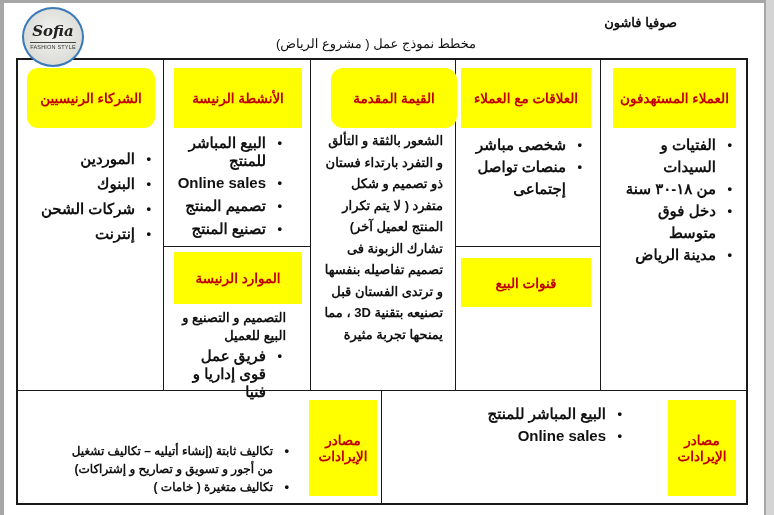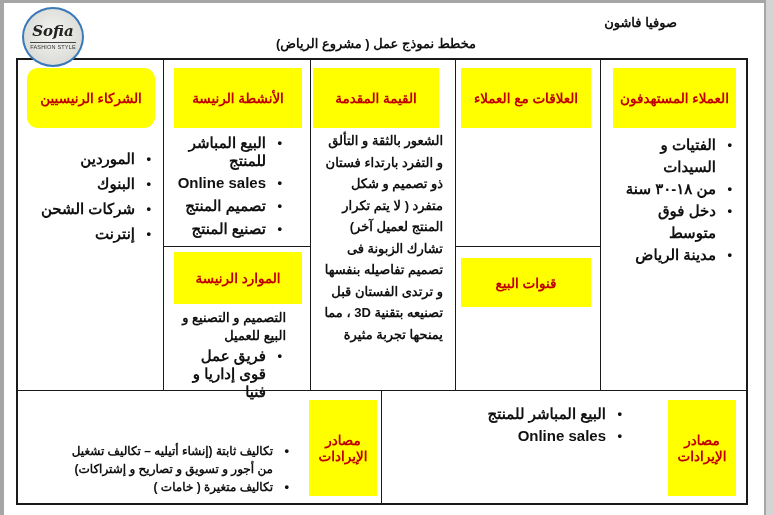--- a/index.html
+++ b/index.html
@@ -10,21 +10,21 @@
   .frame-top { position: absolute; left: 0; top: 0; width: 774px; height: 3px; background: #a6a6a6; }
   .frame-right { position: absolute; left: 764px; top: 0; width: 10px; height: 515px; background: #d4d4d4; border-left: 2px solid #a6a6a6; }
 
   .logo { position: absolute; left: 22px; top: 7px; width: 62px; height: 60px; border-radius: 50%;
           border: 2px solid #3b7ab8; background: radial-gradient(circle at 50% 45%, #f4f4f2 0%, #dcdcd8 70%, #c9c9c5 100%);
           display: flex; flex-direction: column; align-items: center; justify-content: center; z-index: 3; }
   .logo .logo-script { font-family: "DejaVu Serif", serif; font-style: italic; font-weight: bold; font-size: 15px; color: #222; line-height: 15px; }
   .logo .logo-sub { font-family: "Liberation Sans", sans-serif; font-size: 5.5px; color: #333; letter-spacing: 0.2px; border-top: 1px solid #444; margin-top: 3px; padding-top: 1px; }
 
   .doc-title { position: absolute; right: 97px; top: 15px; font-family: "Liberation Sans", sans-serif; font-weight: bold; font-size: 13px; color: #111; direction: rtl; }
-  .doc-subtitle { position: absolute; right: 298px; top: 36px; font-family: "Liberation Sans", sans-serif; font-weight: bold; font-size: 13px; color: #111; direction: rtl; }
+  .doc-subtitle { position: absolute; right: 298px; top: 36px; font-family: "Liberation Sans", sans-serif; font-weight: normal; font-size: 13px; color: #111; direction: rtl; }
 
   .canvas { position: absolute; left: 16px; top: 58px; width: 732px; height: 447px; border: 2px solid #1a1a1a; }
   .vline { position: absolute; width: 1px; background: #1a1a1a; }
   .hline { position: absolute; height: 1px; background: #1a1a1a; }
 
   .cell { position: absolute; direction: rtl; font-family: "Liberation Sans", sans-serif; font-weight: bold; color: #111; }
   .head { background: #ffff00; color: #c00000; font-family: "Liberation Sans", sans-serif; font-weight: bold; font-size: 13.5px;
           display: flex; align-items: center; justify-content: center; text-align: center; direction: rtl; }
   ul.bul { list-style: none; direction: rtl; }
   ul.bul li { position: relative; padding-right: 20px; font-size: 15px; line-height: 22px; }
@@ -67,28 +67,32 @@
     <ul class="bul" style="position:absolute; right:10px; top:74px; width:128px;">
       <li>الفتيات و السيدات</li>
       <li>من ١٨-٣٠ سنة</li>
       <li>دخل فوق متوسط</li>
       <li>مدينة الرياض</li>
     </ul>
   </div>
 
   <div class="cell" style="left:438px; top:0; width:144px; height:186px;">
     <div class="head" style="position:absolute; left:5px; top:8px; width:130px; height:60px;">العلاقات مع العملاء</div>
+    <ul class="bul" style="position:absolute; right:14px; top:74px; width:110px;">
+      <li>شخصى مباشر</li>
+      <li>منصات تواصل إجتماعى</li>
+    </ul>
   </div>
 
   <div class="cell" style="left:438px; top:187px; width:144px; height:143px;">
     <div class="head" style="position:absolute; left:5px; top:11px; width:130px; height:49px;">قنوات البيع</div>
   </div>
 
   <div class="cell" style="left:293px; top:0; width:144px; height:330px;">
-    <div class="head" style="position:absolute; left:2px; top:8px; width:126px; height:60px;">القيمة المقدمة</div>
+    <div class="head" style="position:absolute; left:20px; top:8px; width:126px; height:60px;border-radius:12px;">القيمة المقدمة</div>
     <div class="plain" style="position:absolute; right:12px; top:70px; width:124px;">الشعور بالثقة و التألق و التفرد بارتداء فستان ذو تصميم و شكل متفرد ( لا يتم تكرار المنتج لعميل آخر) تشارك الزبونة فى تصميم تفاصيله بنفسها و ترتدى الفستان قبل تصنيعه بتقنية 3D ، مما يمنحها تجربة مثيرة</div>
   </div>
 
   <div class="cell" style="left:146px; top:0; width:146px; height:186px;">
     <div class="head" style="position:absolute; left:10px; top:8px; width:128px; height:60px;">الأنشطة الرنيسة</div>
     <ul class="bul tight" style="position:absolute; right:24px; top:74px; width:110px;">
       <li style="margin-bottom:4px;">البيع المباشر للمنتج</li>
       <li class="latin" style="margin-bottom:5px;">Online sales</li>
       <li style="margin-bottom:5px;">تصميم المنتج</li>
       <li>تصنيع المنتج</li>

